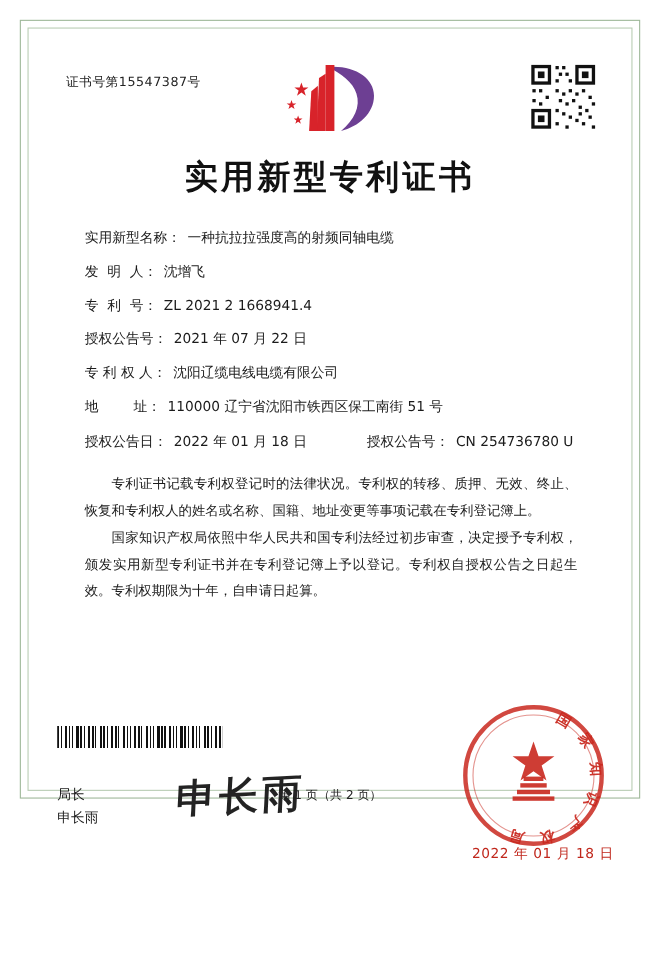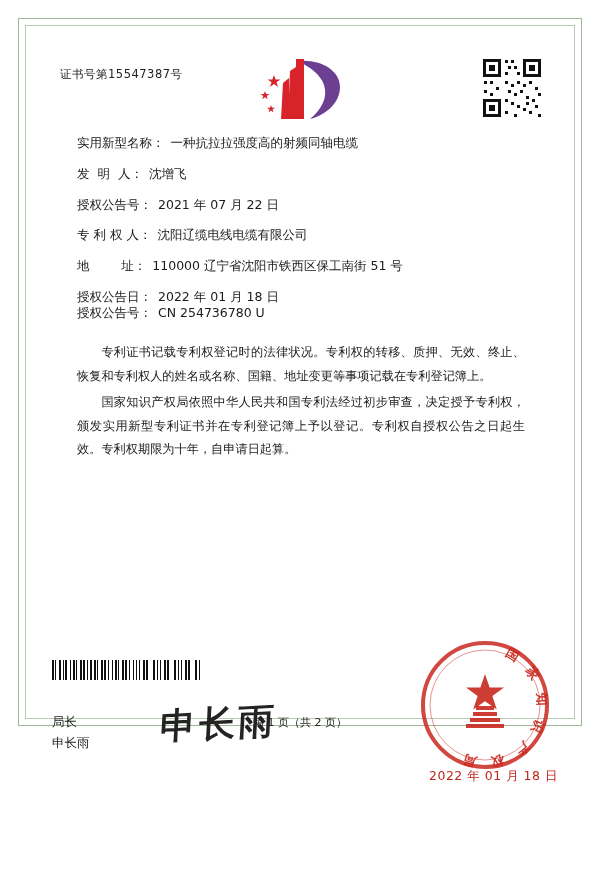--- a/index.html
+++ b/index.html
@@ -111,21 +111,20 @@
     white-space: pre;
     flex: 0 0 auto;
   }
   .field-value {
     margin-left: 6px;
     flex: 1 1 auto;
   }
 
   .field-row.split {
     display: flex;
-    flex-direction: column;
   }
   .split-left {
     flex: 0 0 56%;
     display: flex;
   }
   .split-right {
     flex: 1 1 auto;
     display: flex;
   }
 
@@ -290,33 +289,38 @@
               <rect x="54" y="48" width="3" height="3"></rect>
             <rect x="24" y="54" width="3" height="3"></rect>
               <rect x="33" y="57" width="3" height="3"></rect>
             <rect x="45" y="45" width="3" height="3"></rect>
               <rect x="57" y="57" width="3" height="3"></rect>
           </g>
         </svg>
       </div>
     </div>
 
+    <div class="title">实用新型专利证书</div>
 
     <div class="fields">
 
       <div class="field-row">
         <span class="field-label">实用新型名称：</span>
         <span class="field-value">一种抗拉拉强度高的射频同轴电缆</span>
       </div>
 
       <div class="field-row">
         <span class="field-label">发  明  人：</span>
         <span class="field-value">沈增飞</span>
       </div>
 
+      <div class="field-row">
+        <span class="field-label">专  利  号：</span>
+        <span class="field-value">ZL 2021 2 1668941.4</span>
+      </div>
 
       <div class="field-row">
         <span class="field-label">授权公告号：</span>
         <span class="field-value">2021 年 07 月 22 日</span>
       </div>
 
       <div class="field-row">
         <span class="field-label">专 利 权 人：</span>
         <span class="field-value">沈阳辽缆电线电缆有限公司</span>
       </div>

